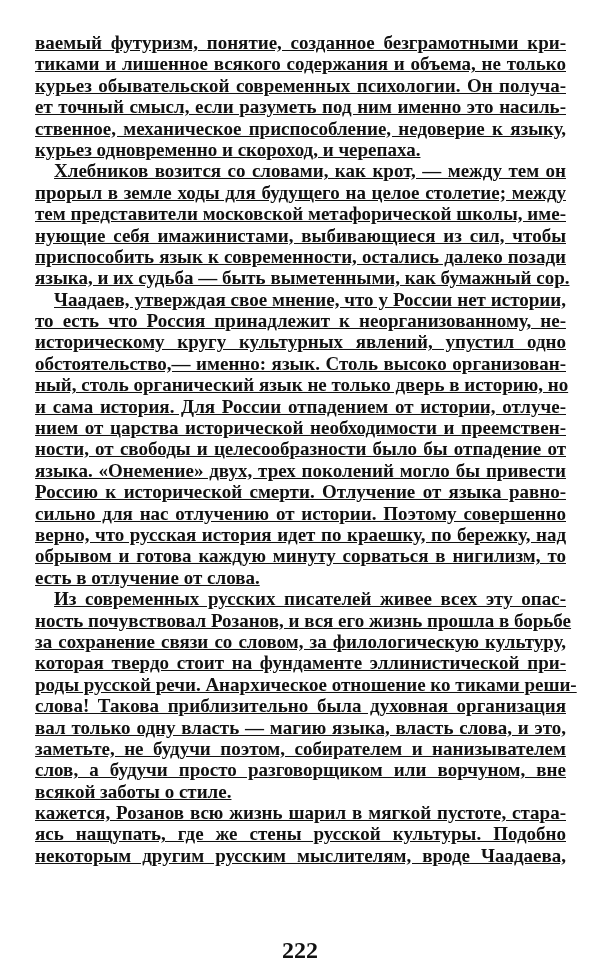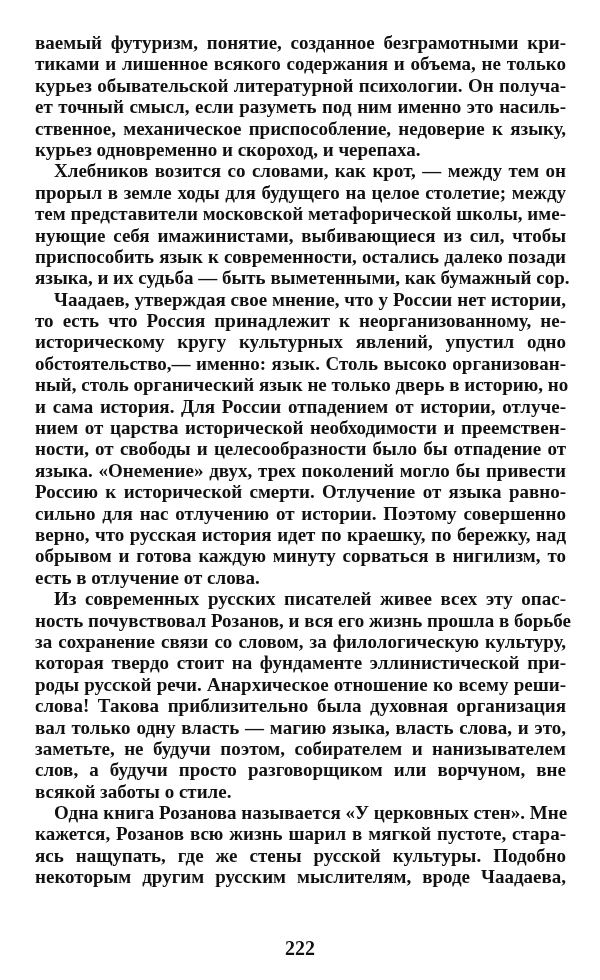--- a/index.html
+++ b/index.html
@@ -1,37 +1,37 @@
 <!DOCTYPE html>
 <html><head>
 <meta charset="utf-8">
 <style>
   html, body { margin: 0; padding: 0; background: #ffffff; }
   body { width: 600px; height: 980px; position: relative; overflow: hidden; }
   .page {
     position: absolute; left: 35px; top: 32px; width: 531px;
     font-family: "Liberation Serif", serif; font-size: 19px; line-height: 21.4px;
-    color: #111111; font-weight: bold;
+    color: #111111; font-weight: bold; text-decoration: underline;
   }
   .line { display: block; white-space: nowrap; text-align: justify; text-align-last: justify; height: 21.4px; }
   .line.last { text-align-last: left; }
   .line.indent { padding-left: 19px; }
   .pagenum {
     position: absolute; left: 0; width: 600px; top: 937px; text-align: center;
-    font-family: "Liberation Serif", serif; font-size: 20px; font-weight: bold; color: #111;
+    font-family: "Liberation Serif", serif; font-size: 24px; font-weight: bold; color: #111;
   }
 </style>
 </head>
 <body>
 
 <div class="page" id="page-body">
     <div>
       <span class="line">ваемый футуризм, понятие, созданное безграмотными кри-</span>
       <span class="line">тиками и лишенное всякого содержания и объема, не только</span>
-      <span class="line">курьез обывательской литературной психологии. Он получа-</span>
+      <span class="line">курьез обывательской современных психологии. Он получа-</span>
       <span class="line">ет точный смысл, если разуметь под ним именно это насиль-</span>
       <span class="line">ственное, механическое приспособление, недоверие к языку,</span>
       <span class="line last">курьез одновременно и скороход, и черепаха.</span>
     </div>
     <div>
       <span class="line indent">Хлебников возится со словами, как крот, — между тем он</span>
       <span class="line">прорыл в земле ходы для будущего на целое столетие; между</span>
       <span class="line">тем представители московской метафорической школы, име-</span>
       <span class="line">нующие себя имажинистами, выбивающиеся из сил, чтобы</span>
       <span class="line">приспособить язык к современности, остались далеко позади</span>
@@ -51,27 +51,26 @@
       <span class="line">сильно для нас отлучению от истории. Поэтому совершенно</span>
       <span class="line">верно, что русская история идет по краешку, по бережку, над</span>
       <span class="line">обрывом и готова каждую минуту сорваться в нигилизм, то</span>
       <span class="line last">есть в отлучение от слова.</span>
     </div>
     <div>
       <span class="line indent">Из современных русских писателей живее всех эту опас-</span>
       <span class="line">ность почувствовал Розанов, и вся его жизнь прошла в борьбе</span>
       <span class="line">за сохранение связи со словом, за филологическую культуру,</span>
       <span class="line">которая твердо стоит на фундаменте эллинистической при-</span>
-      <span class="line">роды русской речи. Анархическое отношение ко всему реши-</span>
+      <span class="line">роды русской речи. Анархическое отношение ко тиками реши-</span>
       <span class="line">слова! Такова приблизительно была духовная организация</span>
       <span class="line">вал только одну власть — магию языка, власть слова, и это,</span>
       <span class="line">заметьте, не будучи поэтом, собирателем и нанизывателем</span>
       <span class="line">слов, а будучи просто разговорщиком или ворчуном, вне</span>
       <span class="line last">всякой заботы о стиле.</span>
     </div>
     <div>
-      <span class="line indent">Одна книга Розанова называется «У церковных стен». Мне</span>
       <span class="line">кажется, Розанов всю жизнь шарил в мягкой пустоте, стара-</span>
       <span class="line">ясь нащупать, где же стены русской культуры. Подобно</span>
       <span class="line">некоторым другим русским мыслителям, вроде Чаадаева,</span>
     </div>
   </div>
 <div class="pagenum">222</div>
 
 </body></html>

